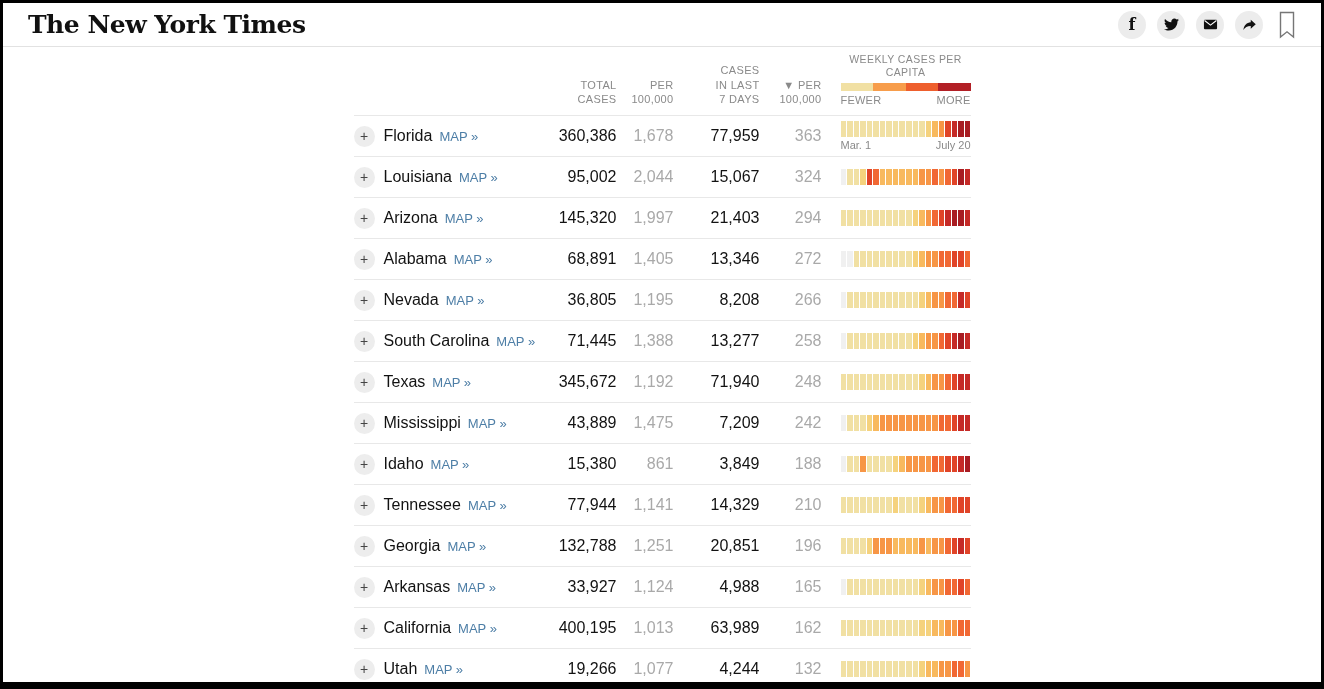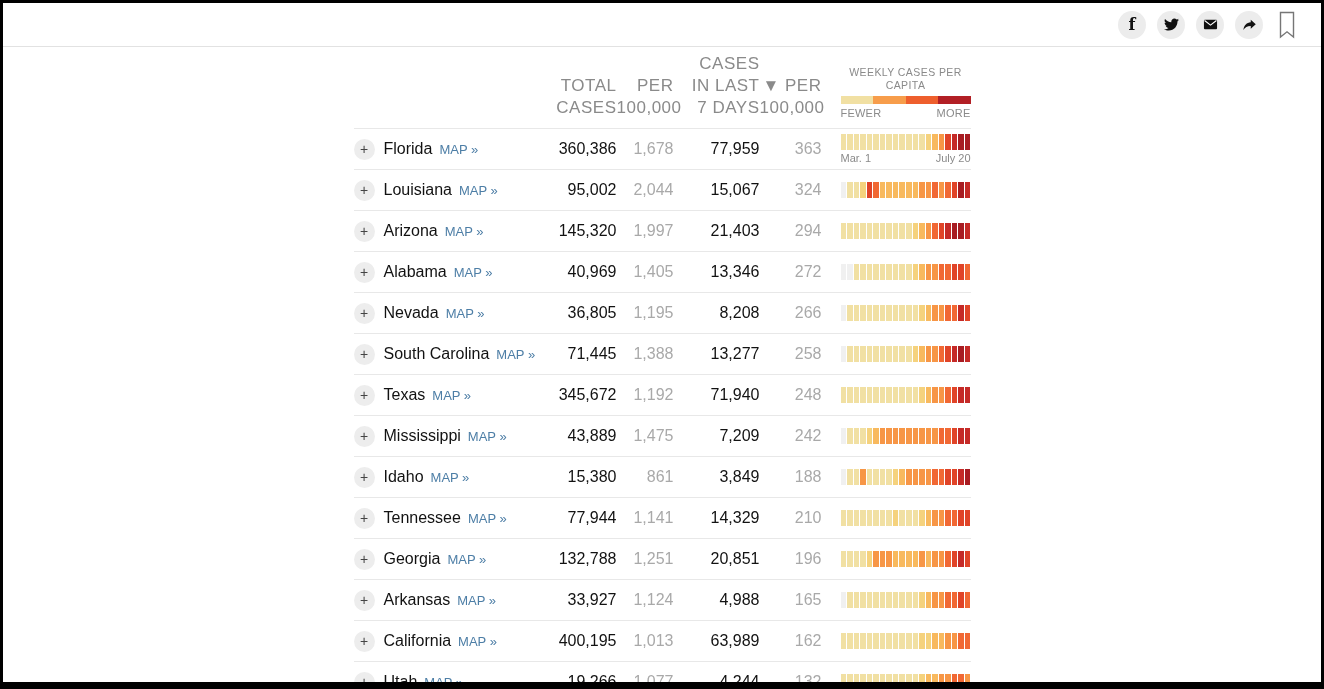--- a/index.html
+++ b/index.html
@@ -25,21 +25,21 @@
                  border:none; cursor:pointer; }
   .fb-glyph { font-family:"DejaVu Serif",serif; font-weight:700; font-size:16px; color:#111;
               line-height:1; margin-top:1px; }
   .bookmark-btn { background:none; border:none; cursor:pointer; display:flex;
                   align-items:center; margin-left:3px; }
 
   
   .table-wrap { width:617px; margin:0 auto; padding-top:6px; }
   .grid-cols { display:grid; grid-template-columns:22px 151px 90px 57px 86px 62px 19px 130px; }
   .thead { align-items:end; padding-bottom:9px; }
-  .colhead { white-space:pre-line; text-align:right; font-size:17px; color:#8a8a8a;
+  .colhead { white-space:pre-line; text-align:right; font-size:11px; color:#8a8a8a;
              line-height:1.3; letter-spacing:.03em; }
   .legend { width:130px; }
   .legend-title { font-size:10.5px; color:#8a8a8a; text-align:center; line-height:1.25;
                   letter-spacing:.04em; white-space:pre-line; margin-bottom:4px; }
   .legend-bar { display:flex; height:8px; width:130px; }
   .legend-bar span { flex:1; }
   .legend-labels { display:flex; justify-content:space-between; font-size:11px;
                    color:#8a8a8a; margin-top:3px; letter-spacing:.02em; }
 
   .row { height:41px; align-items:center; border-top:1px solid #e8e8e8; }
@@ -58,20 +58,21 @@
   .striplabels { display:flex; justify-content:space-between; width:130px;
                  font-size:11px; color:#8a8a8a; margin-top:2px; }
 </style>
 </head>
 <body>
 
 <div class="frame">
 <div class="page">
 
   <header class="masthead">
+    <div class="logo">The New York Times</div>
 
 
     <div class="head-icons">
       <button class="icon-circle">
         <span class="fb-glyph">f</span>
       </button>
       <button class="icon-circle">
         <span style="display:flex;">
           <svg width="15" height="15" viewBox="0 0 24 24">
                 <path fill="#111" d="M23.954 4.569c-.885.389-1.83.654-2.825.775 1.014-.611 1.794-1.574 2.163-2.723-.951.555-2.005.959-3.127 1.184-.896-.959-2.173-1.559-3.591-1.559-2.717 0-4.92 2.203-4.92 4.917 0 .39.045.765.127 1.124C7.691 8.094 4.066 6.13 1.64 3.161c-.427.722-.666 1.561-.666 2.475 0 1.71.87 3.213 2.188 4.096-.807-.026-1.566-.248-2.228-.616v.061c0 2.385 1.693 4.374 3.946 4.827-.413.111-.849.171-1.296.171-.314 0-.615-.03-.916-.086.631 1.953 2.445 3.377 4.604 3.417-1.68 1.319-3.809 2.105-6.102 2.105-.39 0-.779-.023-1.17-.067 2.189 1.394 4.768 2.209 7.557 2.209 9.054 0 13.999-7.496 13.999-13.986 0-.209 0-.42-.015-.63.961-.689 1.8-1.56 2.46-2.548l-.047-.02z"></path>
@@ -234,21 +235,21 @@
                 <span style="background: rgb(197, 42, 39);"></span>
                 <span style="background: rgb(168, 28, 34);"></span>
                 <span style="background: rgb(168, 28, 34);"></span>
                 <span style="background: rgb(197, 42, 39);"></span>
               </div>
             </div>
           </div>
           <div class="grid-cols row">
             <div><button class="plus">+</button></div>
             <div class="statecell"><span class="statename">Alabama</span><a class="maplink" style="color: rgb(77, 126, 166);">MAP »</a></div>
-            <div class="num dark">40,969</div>
+            <div class="num dark">68,891</div>
             <div class="num lt">1,405</div>
             <div class="num dark">13,346</div>
             <div class="num lt">272</div>
             <div></div>
             <div class="stripcell">
               <div class="strip">
                 <span style="background: rgb(240, 240, 240);"></span>
                 <span style="background: rgb(240, 240, 240);"></span>
                 <span style="background: rgb(241, 224, 163);"></span>
                 <span style="background: rgb(241, 224, 163);"></span>

